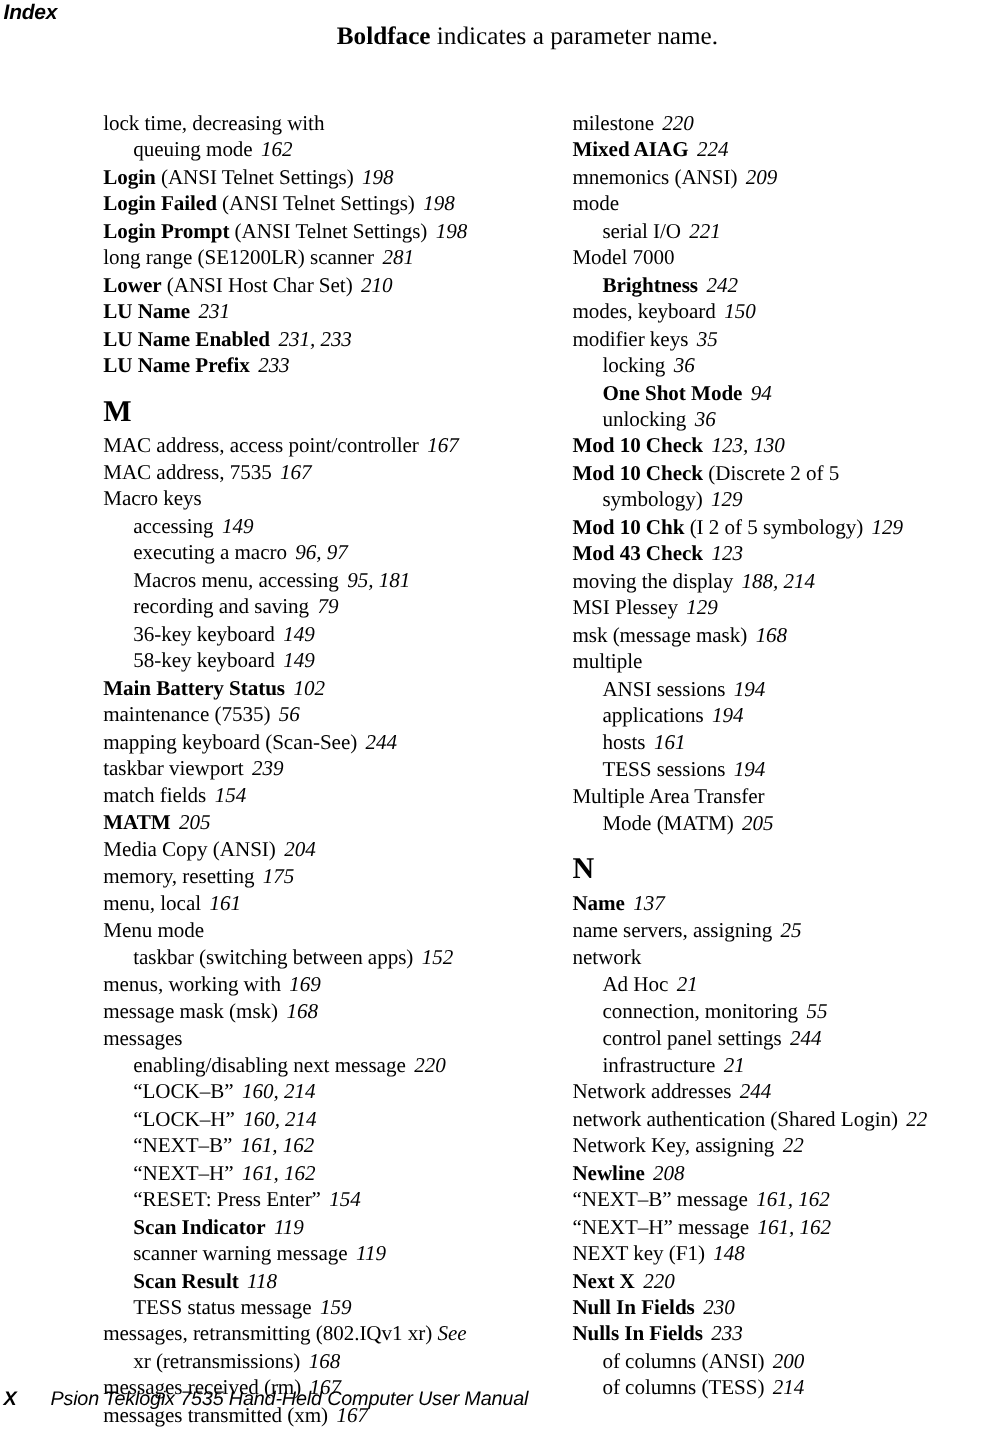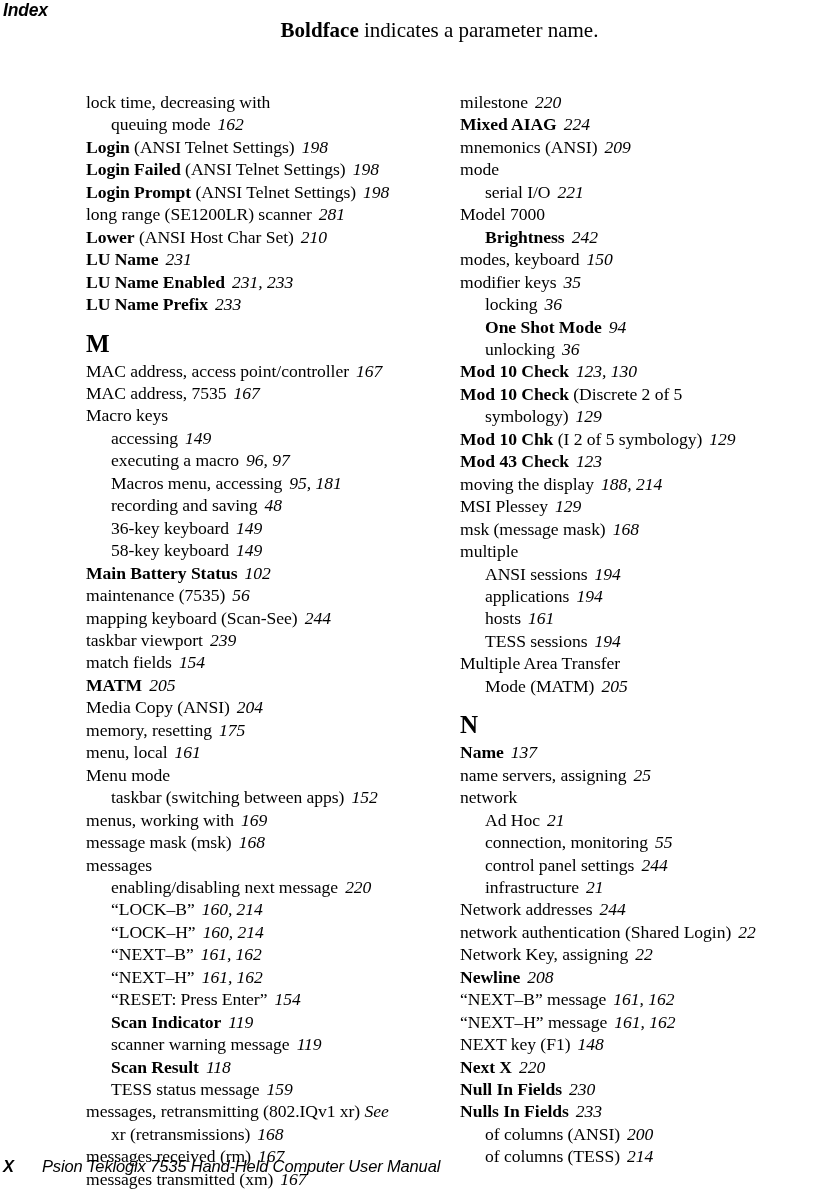--- a/index.html
+++ b/index.html
@@ -57,21 +57,21 @@
     width: 827px;
     height: 1080px;
   }
   .column {
     position: absolute;
     top: 0;
     width: 345px;
     margin-top: 44px;
   }
   #column-left  { left: 86px; }
-  #column-right { left: 460px; }
+  #column-right { left: 477px; }
 
   .entry {
     font-size: 17.6px;
     line-height: 22.45px;
     white-space: nowrap;
     letter-spacing: -0.05px;
   }
 
   .lvl-1 { padding-left: 0px; }
   .lvl-2 { padding-left: 25px; }
@@ -142,21 +142,21 @@
       <div class="entry lvl-1"><span class="term bold">LU Name</span><span class="pages">231</span></div>
       <div class="entry lvl-1"><span class="term bold">LU Name Enabled</span><span class="pages">231, 233</span></div>
       <div class="entry lvl-1"><span class="term bold">LU Name Prefix</span><span class="pages">233</span></div>
       <div class="letter-heading">M</div>
       <div class="entry lvl-1"><span class="term">MAC address, access point/controller</span><span class="pages">167</span></div>
       <div class="entry lvl-1"><span class="term">MAC address, 7535</span><span class="pages">167</span></div>
       <div class="entry lvl-1"><span class="term">Macro keys</span></div>
       <div class="entry lvl-2"><span class="term">accessing</span><span class="pages">149</span></div>
       <div class="entry lvl-2"><span class="term">executing a macro</span><span class="pages">96, 97</span></div>
       <div class="entry lvl-2"><span class="term">Macros menu, accessing</span><span class="pages">95, 181</span></div>
-      <div class="entry lvl-2"><span class="term">recording and saving</span><span class="pages">48</span></div>
+      <div class="entry lvl-2"><span class="term">recording and saving</span><span class="pages">79</span></div>
       <div class="entry lvl-2"><span class="term">36-key keyboard</span><span class="pages">149</span></div>
       <div class="entry lvl-2"><span class="term">58-key keyboard</span><span class="pages">149</span></div>
       <div class="entry lvl-1"><span class="term bold">Main Battery Status</span><span class="pages">102</span></div>
       <div class="entry lvl-1"><span class="term">maintenance (7535)</span><span class="pages">56</span></div>
       <div class="entry lvl-1"><span class="term">mapping keyboard (Scan-See)</span><span class="pages">244</span></div>
       <div class="entry lvl-1"><span class="term">taskbar viewport</span><span class="pages">239</span></div>
       <div class="entry lvl-1"><span class="term">match fields</span><span class="pages">154</span></div>
       <div class="entry lvl-1"><span class="term bold">MATM</span><span class="pages">205</span></div>
       <div class="entry lvl-1"><span class="term">Media Copy (ANSI)</span><span class="pages">204</span></div>
       <div class="entry lvl-1"><span class="term">memory, resetting</span><span class="pages">175</span></div>

